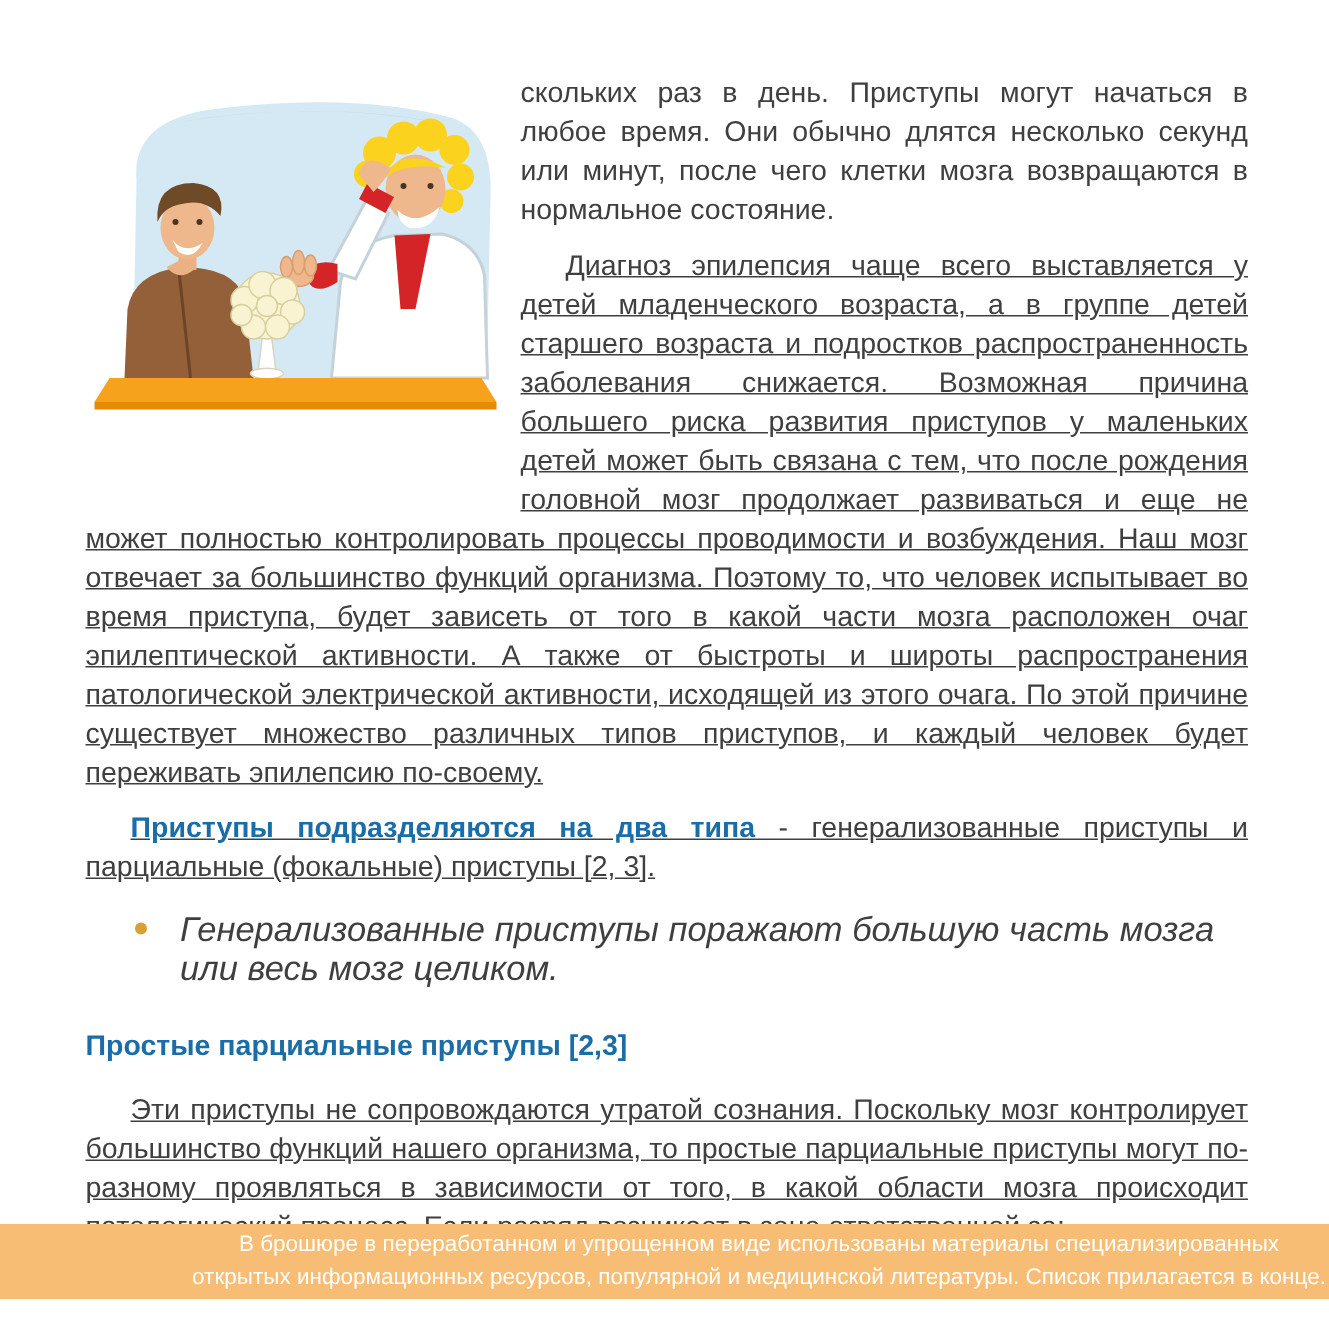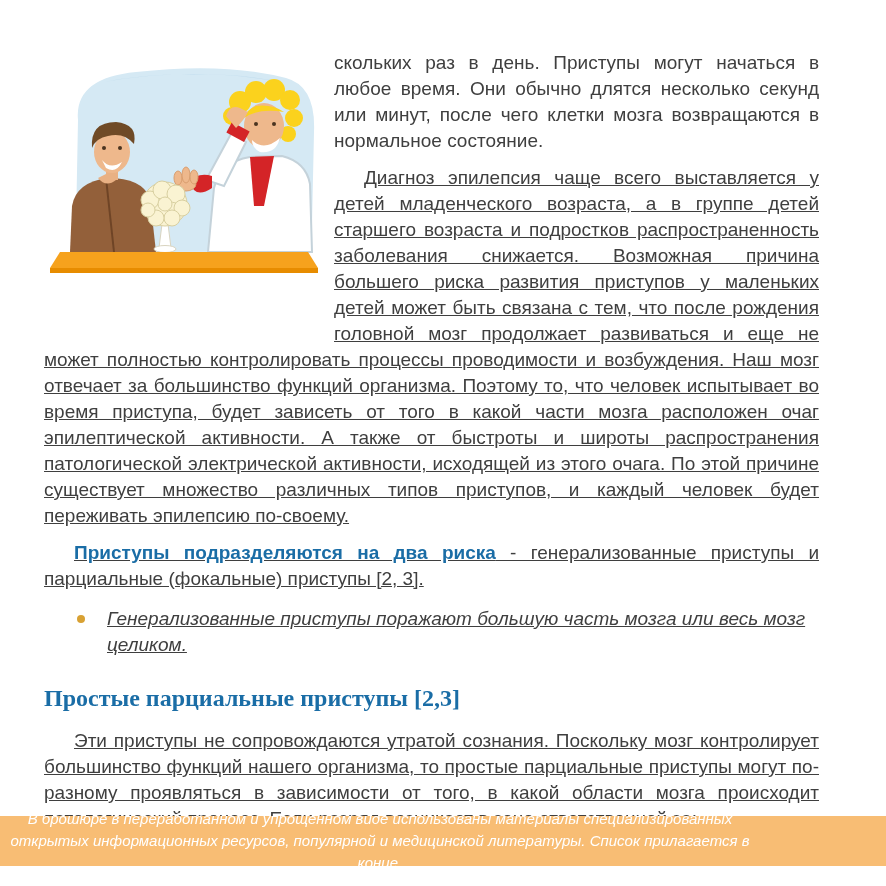--- a/index.html
+++ b/index.html
@@ -13,21 +13,21 @@
   html,body{width:886px;height:886px;}
   body{
     background:var(--page-bg);
     font-family:"Liberation Sans","DejaVu Sans",sans-serif;
     color:var(--text-color);
     position:relative;
     overflow:hidden;
   }
   .page{
     position:absolute;inset:0;
-    padding:50px 54px 0 44px;
+    padding:50px 54px 0 57px;
   }
   .flow{ width:775px; }
   .illustration{
     float:left;
     width:284px;
     height:262px;
     margin:6px 6px 6px 0;
   }
   .illustration svg{display:block;width:100%;height:100%;}
   p.para{
@@ -38,53 +38,50 @@
   }
   p.indent{ text-indent:30px;text-decoration:underline; }
   .blue-bold{ color:var(--accent-blue); font-weight:bold; }
   ul.bullet-list{
     list-style:none;
     margin:14px 0 6px 0;
   }
   ul.bullet-list li{
     position:relative;
     padding-left:63px;
-    font-size:19px;
+    font-size:23px;
     line-height:26px;
     font-style:italic;
     margin-bottom:9px;
     text-align:left;
-    text-decoration:underline;
   }
   ul.bullet-list li .dot{
     position:absolute;
     left:33px;top:9px;
     width:8px;height:8px;
     border-radius:50%;
     background:var(--bullet-color);
   }
   h2.section-heading{
     color:var(--accent-blue);
-    font-size:24px;
+    font-size:19px;
     line-height:28px;
     font-weight:bold;
     margin:26px 0 16px 0;
     clear:both;
-    font-family:Liberation Serif, serif;
   }
   .footer-bar{
     position:absolute;
     left:0;right:0;
     bottom:20px;
     height:50px;
     background:var(--footer-bg);
     display:flex;
     align-items:center;
-    justify-content:flex-start;
-    font-style:italic;
+    justify-content:flex-end;
   }
   .footer-bar .footer-text{
     width:760px;
     color:#ffffff;
     font-size:15px;
     line-height:22px;
     text-align:center;
   }
 </style>
 </head>
@@ -166,21 +163,21 @@
           <polygon points="16,196 264,196 274,212 6,212" fill="#f6a21d"></polygon>
           <polygon points="6,212 274,212 274,217 6,217" fill="#e78c00"></polygon>
         </g>
       </svg>
     </div>
 
     <p class="para">скольких раз в день. Приступы могут начаться в любое время. Они обычно длятся несколько секунд или минут, после чего клетки мозга возвращаются в нормальное состояние.</p>
 
     <p class="para indent">Диагноз эпилепсия чаще всего выставляется у детей младенческого возраста, а в группе детей  старшего возраста и подростков распространенность заболевания снижается.  Возможная причина большего риска развития приступов у маленьких детей может быть связана с тем, что после рождения головной мозг продолжает развиваться и еще не может полностью контролировать процессы проводимости и возбуждения. Наш мозг отвечает за большинство функций организма. Поэтому то, что человек испытывает во время приступа, будет зависеть от того в какой части мозга расположен очаг эпилептической активности. А также от быстроты и широты распространения патологической электрической активности, исходящей из этого очага. По этой причине существует множество различных типов приступов, и каждый человек будет переживать эпилепсию по-своему.</p>
 
-    <p class="para indent"><span class="blue-bold">Приступы подразделяются на два риска</span><span> - генерализованные приступы и парциальные (фокальные) приступы [2, 3].</span></p>
+    <p class="para indent"><span class="blue-bold">Приступы подразделяются на два типа</span><span> - генерализованные приступы и парциальные (фокальные) приступы [2, 3].</span></p>
 
     <ul class="bullet-list">
       <li><span class="dot"></span><span>Генерализованные приступы поражают большую часть мозга или весь мозг целиком.</span></li>
     </ul>
 
     <h2 class="section-heading">Простые парциальные приступы [2,3]</h2>
 
     <p class="para indent">Эти приступы не сопровождаются утратой сознания. Поскольку мозг контролирует большинство функций нашего организма, то простые парциальные приступы могут по-разному проявляться в зависимости от того, в какой области мозга происходит патологический процесс. Если разряд возникает в зоне ответственной за:</p>
 
   </div>

